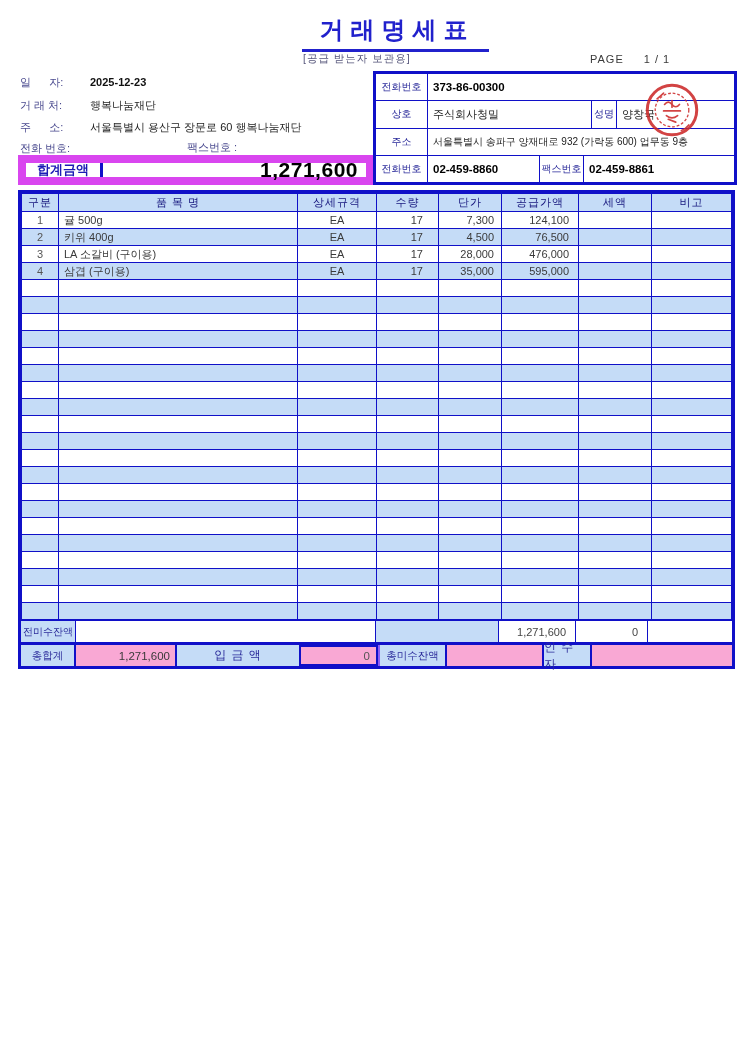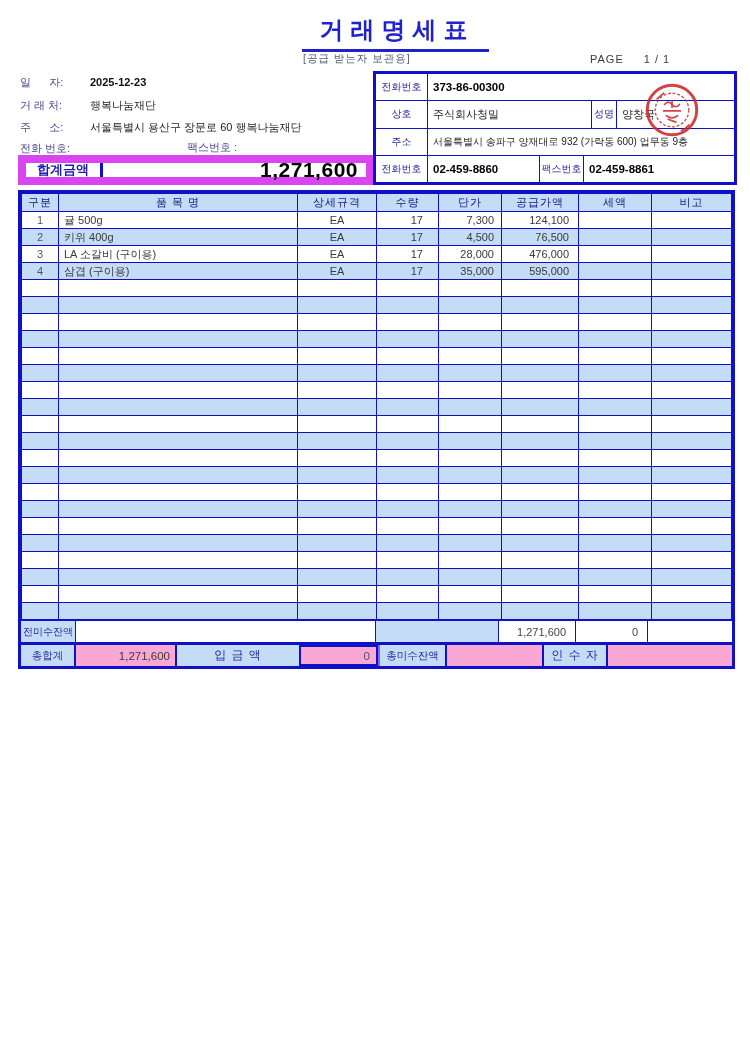--- a/index.html
+++ b/index.html
@@ -79,21 +79,21 @@
   .bottom-row { display:flex; height:27px; border:3px solid #1010c8; margin-top:-3px; background:#f9a8d4; font-size:11.5px; }
   .bottom-row > div { display:flex; align-items:center; }
   .b-lab { background:#c5dcf7; color:#2a2a9a; justify-content:center; letter-spacing:1px; }
   .b-gt { width:55px; border-right:2px solid #1010c8; font-size:10.5px; letter-spacing:0; }
   .b-gtv { width:101px; justify-content:flex-end; padding-right:5px; color:#3a3a3a; border-right:2px solid #1010c8; }
   .b-dep { width:122px; font-size:12px; }
   .b-depv { width:79px; justify-content:flex-end; padding-right:6px; color:#555; border:2px solid #1010c8;
             align-self:stretch; }
   .b-tb { width:69px; border-left:2px solid #8b5cf6; border-right:2px solid #1010c8; font-size:10.5px; letter-spacing:0; }
   .b-tbv { width:97px; border-right:2px solid #1010c8; }
-  .b-rc { width:64px; border-right:2px solid #1010c8; font-size:12px; }
+  .b-rc { width:48px; border-right:2px solid #1010c8; font-size:12px; }
   .b-rcv { flex:1; }
 </style>
 </head>
 <body>
 
 <div class="page">
 
   <div class="title-wrap">
     <span class="title">거래명세표</span>
   </div>

